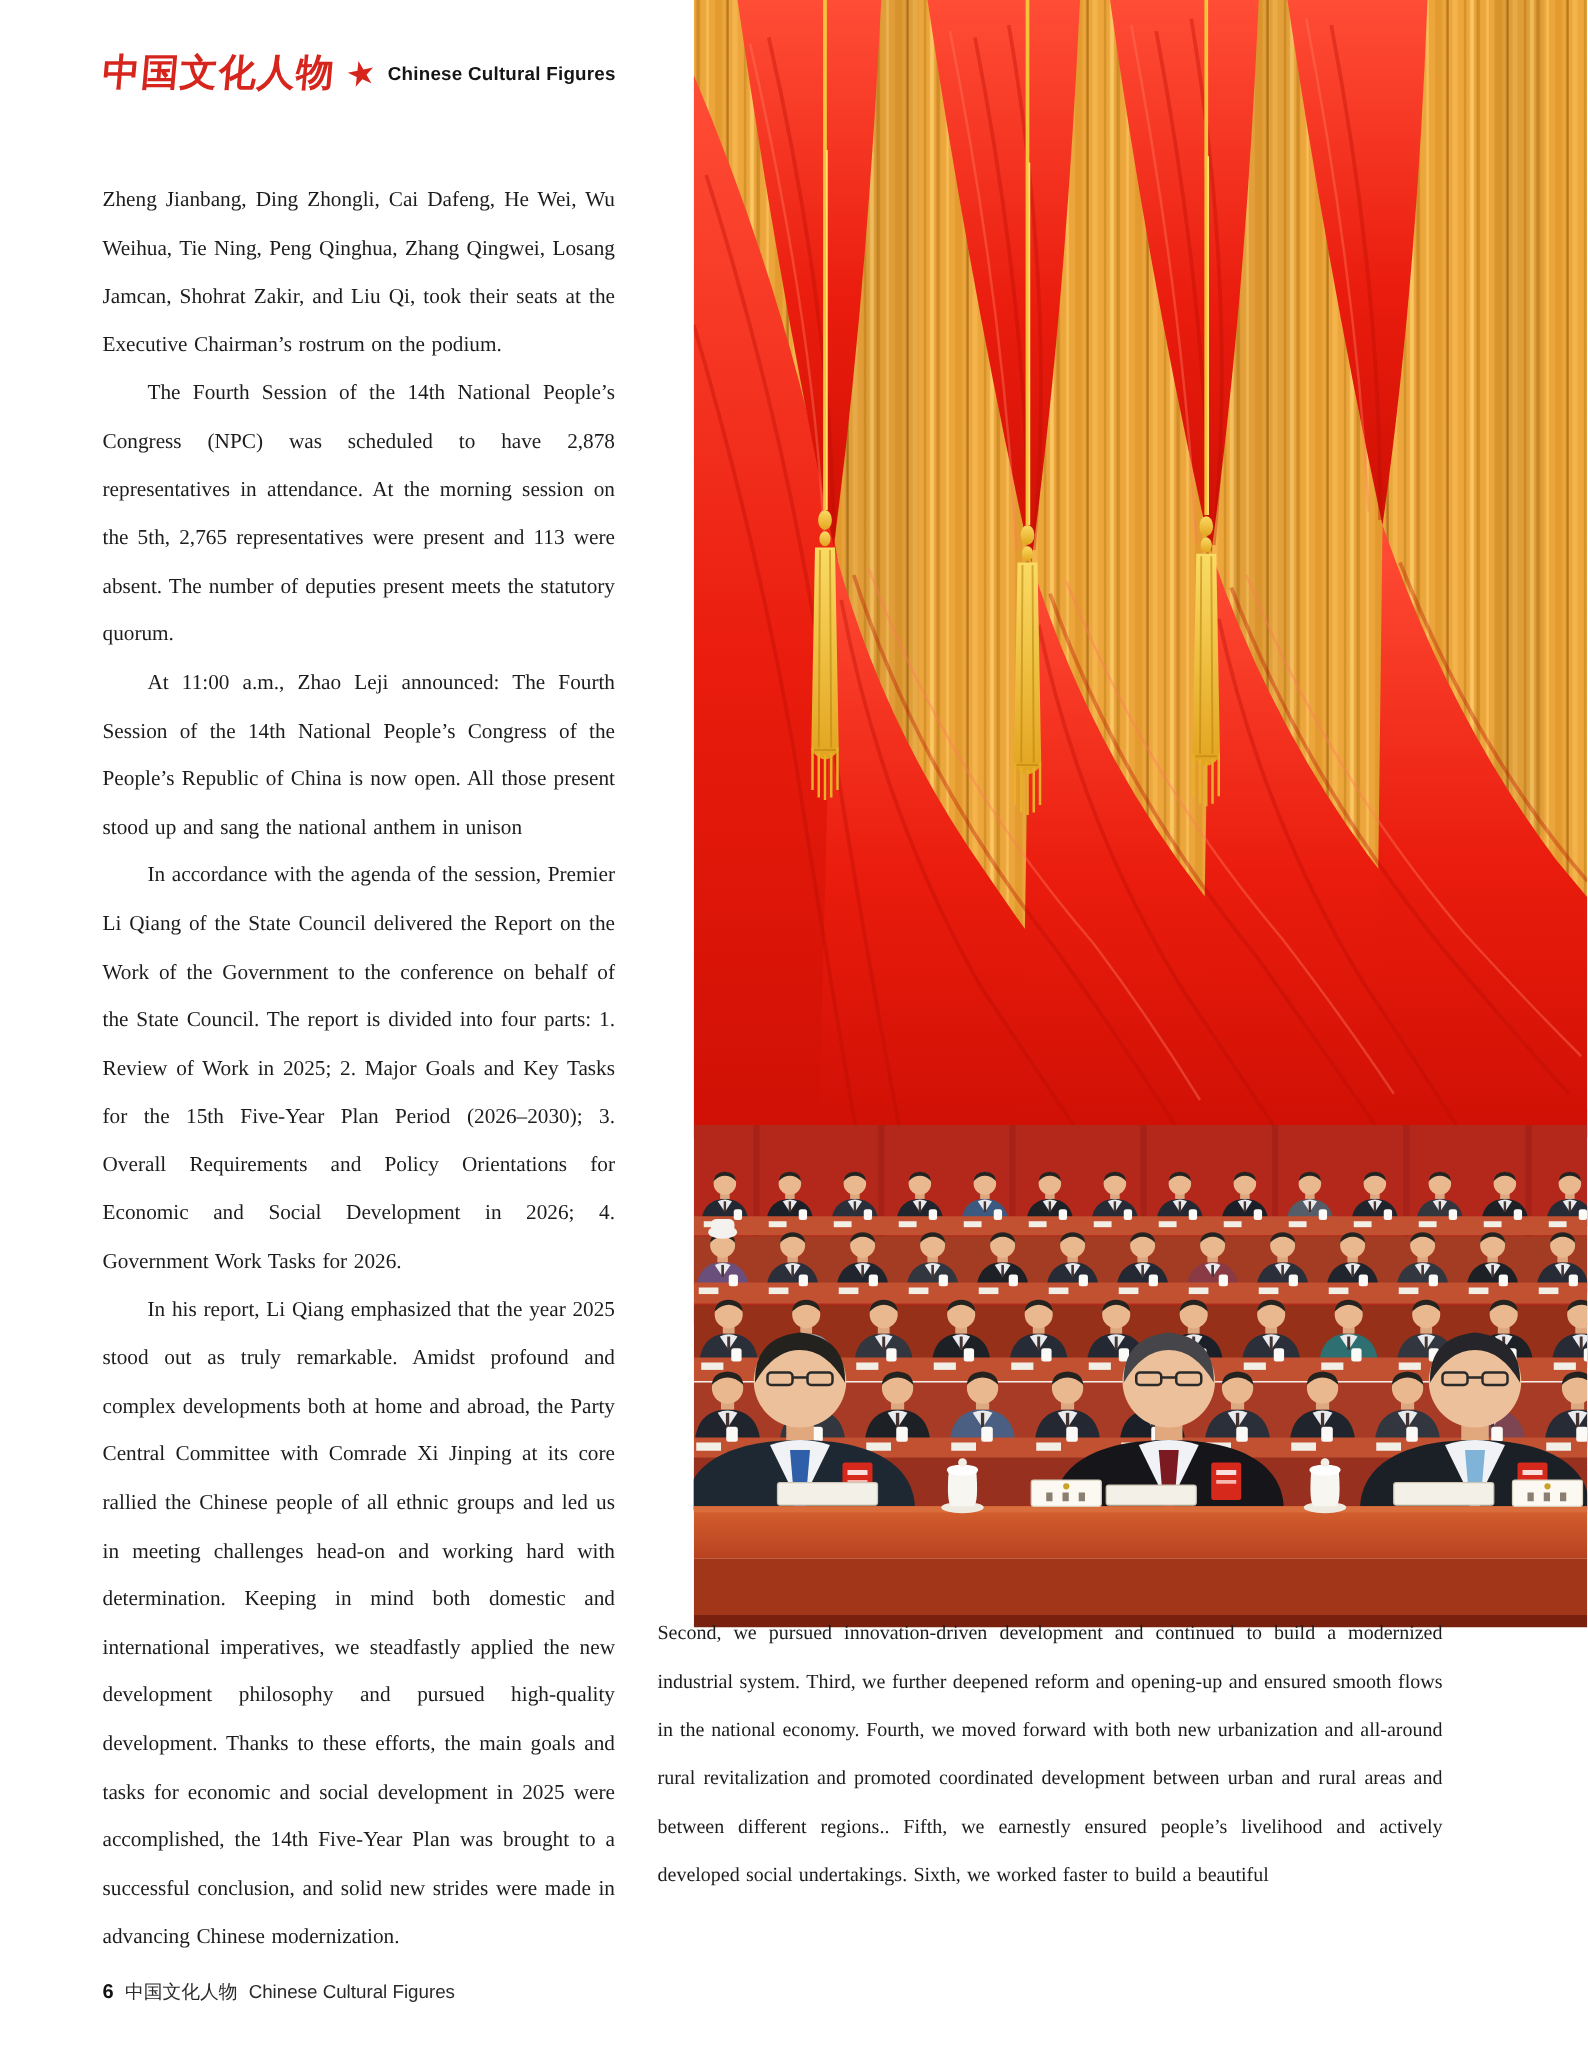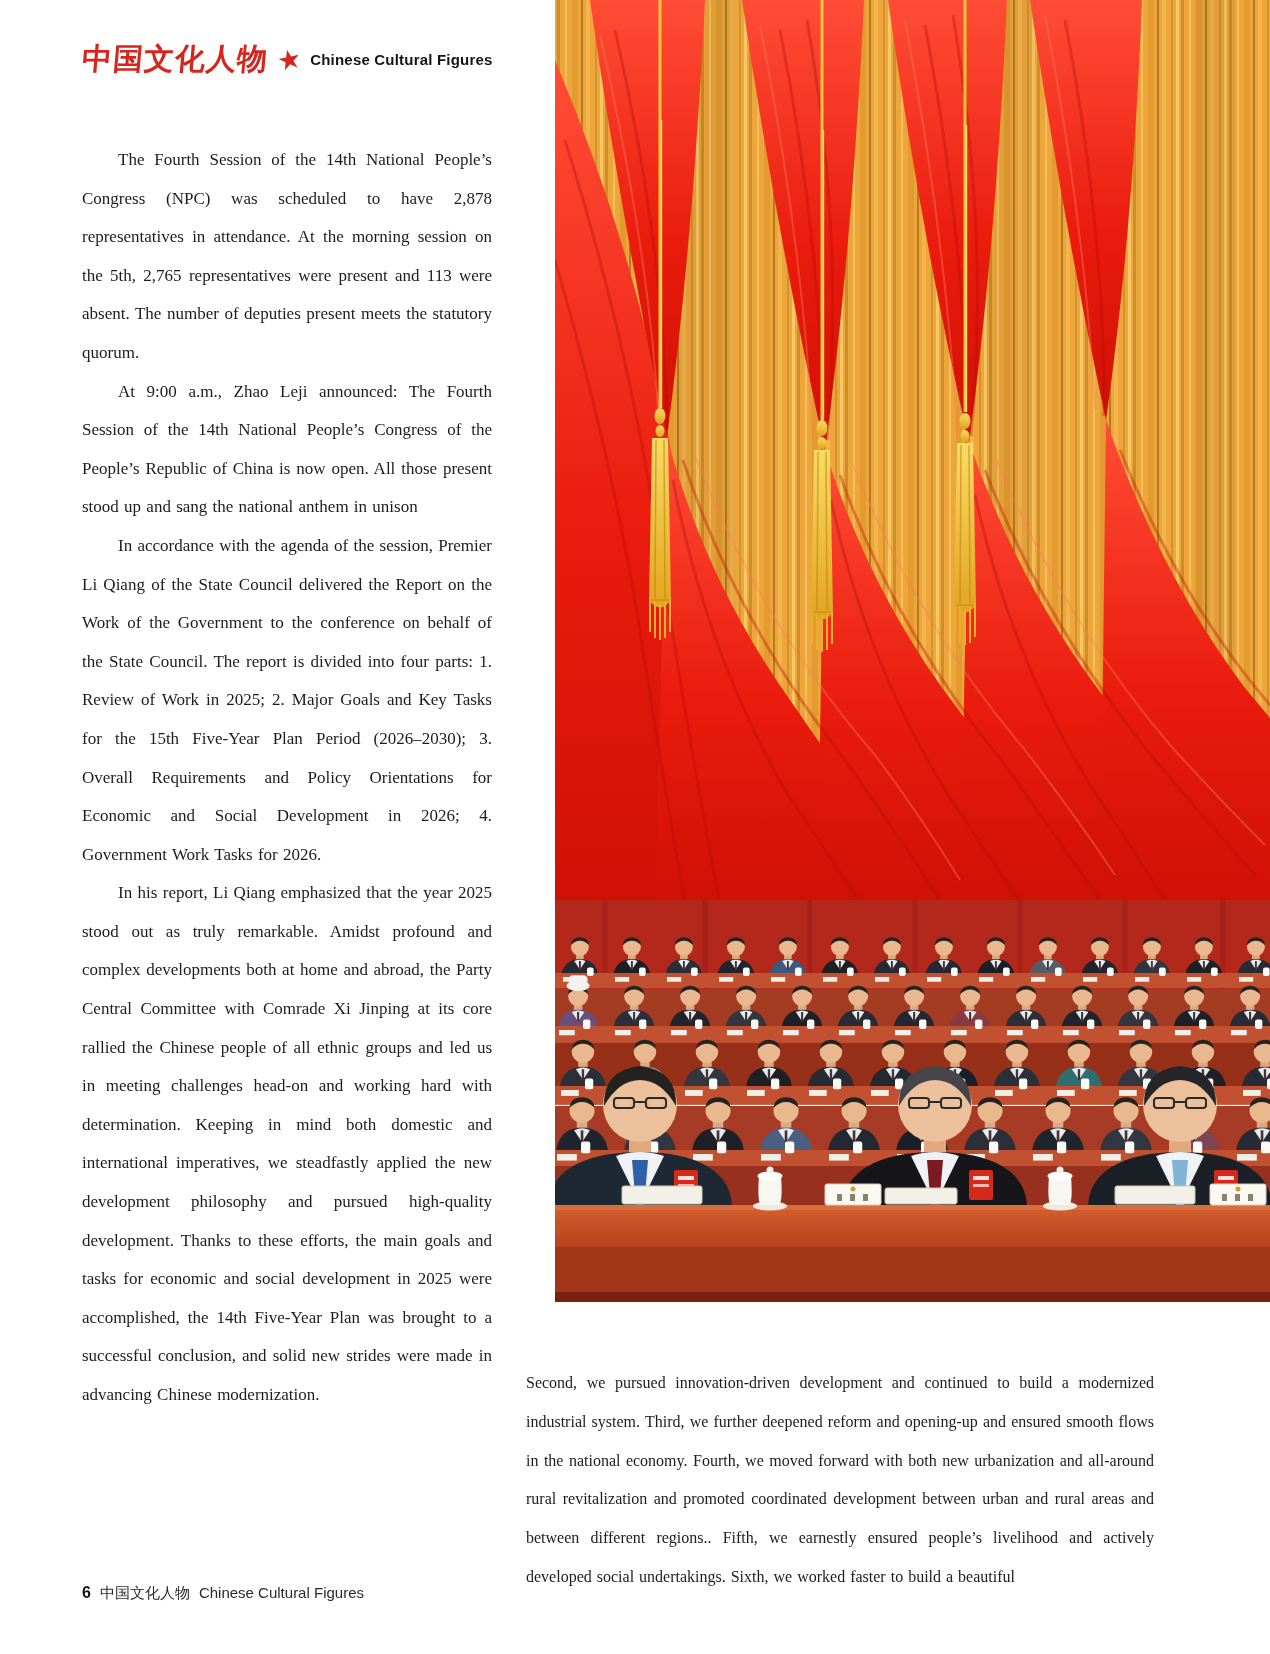--- a/index.html
+++ b/index.html
@@ -17,21 +17,21 @@
   .brand-en{font-family:"Liberation Sans", sans-serif;font-weight:bold;font-size:15px;color:#151515;letter-spacing:.2px;}
   
   .col-left{
     position:absolute;left:82px;top:141px;width:410px;
     font-size:17px;line-height:38.6px;text-align:justify;word-spacing:1px;
   }
   .col-left p{margin:0;text-indent:36px;}
   .col-left p.first{text-indent:0;}
   
   .col-right-bottom{
-    position:absolute;left:526px;top:1364px;width:628px;
+    position:absolute;left:526px;top:1288px;width:628px;
     font-size:16px;line-height:38.8px;text-align:justify;word-spacing:1px;
   }
   .col-right-bottom p{margin:0;}
   
   .photo{position:absolute;left:555px;top:0;width:715px;height:1302px;}
   .photo svg{display:block;}
   
   .footer{
     position:absolute;left:82px;top:1584px;display:flex;align-items:baseline;gap:9px;
     font-family:"Liberation Sans", sans-serif;font-size:15px;color:#2a2a2a;
@@ -43,22 +43,23 @@
 
 <div class="page">
 
   <div class="header">
     <span class="brand-cn">中国文化人物</span>
     <span class="brand-star">★</span>
     <span class="brand-en">Chinese Cultural Figures</span>
   </div>
 
   <div class="col-left">
+    <p class="first">Zheng Jianbang, Ding Zhongli, Cai Dafeng, He Wei, Wu Weihua, Tie Ning, Peng Qinghua, Zhang Qingwei, Losang Jamcan, Shohrat Zakir, and Liu Qi, took their seats at the Executive Chairman’s rostrum on the podium.</p>
     <p>The Fourth Session of the 14th National People’s Congress (NPC) was scheduled to have 2,878 representatives in attendance. At the morning session on the 5th, 2,765 representatives were present and 113 were absent. The number of deputies present meets the statutory quorum.</p>
-    <p>At 9:00 a.m., Zhao Leji announced: The Fourth Session of the 14th National People’s Congress of the People’s Republic of China is now open. All those present stood up and sang the national anthem in unison</p>
+    <p>At 11:00 a.m., Zhao Leji announced: The Fourth Session of the 14th National People’s Congress of the People’s Republic of China is now open. All those present stood up and sang the national anthem in unison</p>
     <p>In accordance with the agenda of the session, Premier Li Qiang of the State Council delivered the Report on the Work of the Government to the conference on behalf of the State Council. The report is divided into four parts: 1. Review of Work in 2025; 2. Major Goals and Key Tasks for the 15th Five-Year Plan Period (2026–2030); 3. Overall Requirements and Policy Orientations for Economic and Social Development in 2026; 4. Government Work Tasks for 2026.</p>
     <p>In his report, Li Qiang emphasized that the year 2025 stood out as truly remarkable. Amidst profound and complex developments both at home and abroad, the Party Central Committee with Comrade Xi Jinping at its core rallied the Chinese people of all ethnic groups and led us in meeting challenges head-on and working hard with determination. Keeping in mind both domestic and international imperatives, we steadfastly applied the new development philosophy and pursued high-quality development. Thanks to these efforts, the main goals and tasks for economic and social development in 2025 were accomplished, the 14th Five-Year Plan was brought to a successful conclusion, and solid new strides were made in advancing Chinese modernization.</p>
 
   </div>
 
   <div class="photo">
     <svg width="715" height="1302" viewBox="0 0 715 1302" role="img">
       <defs>
         <pattern id="gp" width="48" height="1302" patternUnits="userSpaceOnUse">
           <rect width="48" height="1302" fill="#eda63c"></rect>

